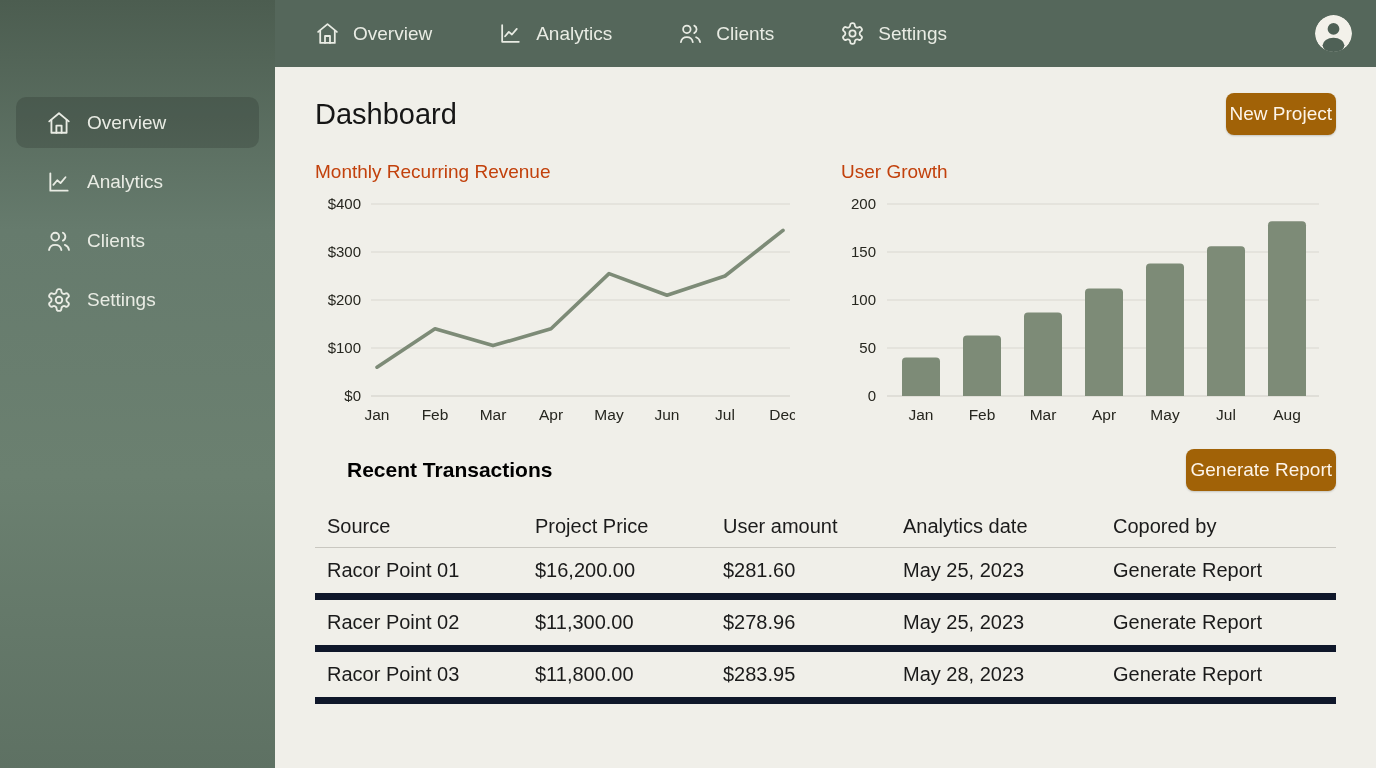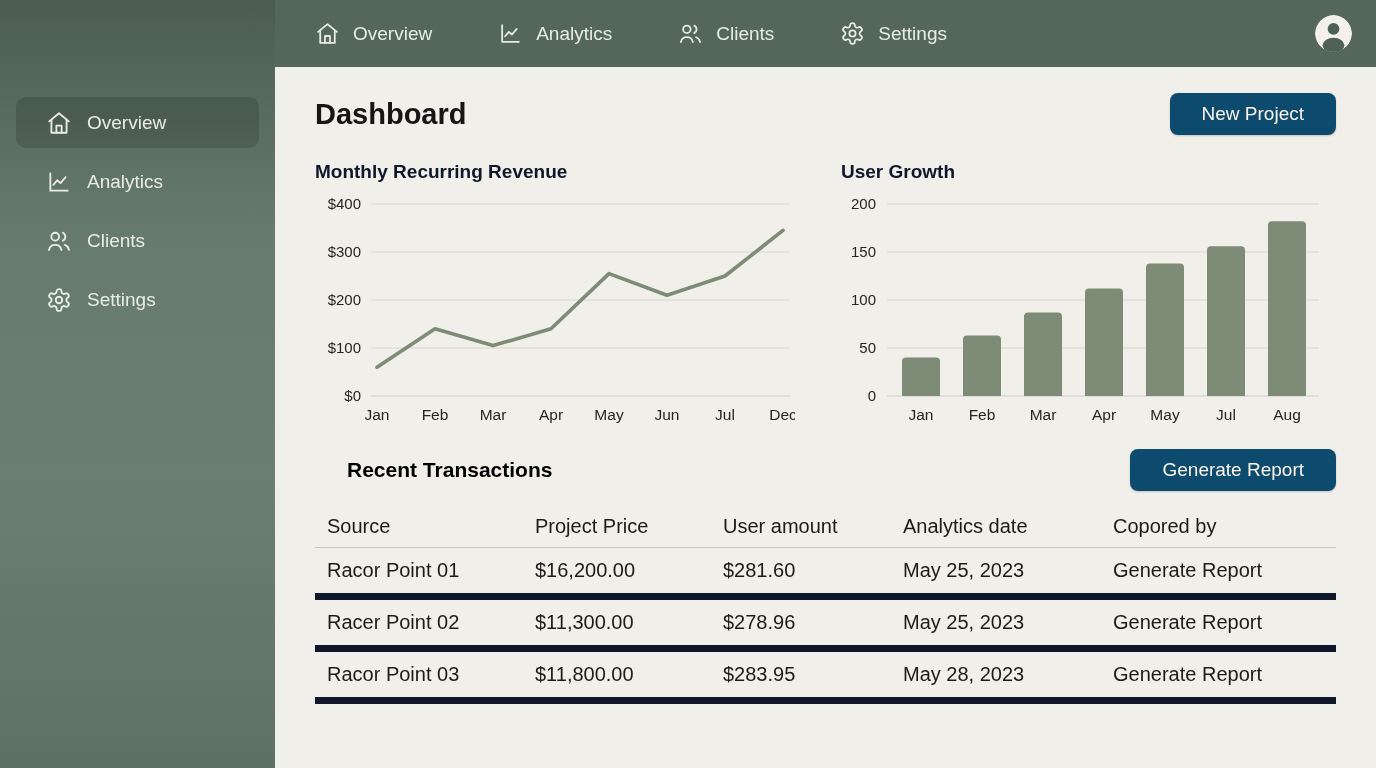--- a/index.html
+++ b/index.html
@@ -33,30 +33,30 @@
   .nav-item { display:flex; align-items:center; gap:13px; font-size:19px; cursor:pointer; }
   .avatar {
     width:37px; height:37px; border-radius:50%; overflow:hidden; cursor:pointer;
     flex:0 0 auto;
   }
   .avatar svg { display:block; }
 
   
   .main { flex:1; background:#f0efe9; padding:26px 40px 0 40px; }
   .page-head { display:flex; align-items:center; justify-content:space-between; }
-  .page-title { font-size:29px; font-weight:700; color:#161616; }
+  .page-title { font-size:29px; font-weight:400; color:#161616; }
   .btn {
-    background:#0c4a6e; color:#fdf4e9; border:none; border-radius:8px;
+    background:#a16207; color:#fdf4e9; border:none; border-radius:8px;
     font-size:19px; font-family:"Liberation Sans",sans-serif;
-    padding:10px 32px; cursor:pointer; box-shadow:0 1px 2px rgba(0,0,0,0.18);
+    padding:10px 4px; cursor:pointer; box-shadow:0 1px 2px rgba(0,0,0,0.18);
   }
 
   .charts-row { display:flex; gap:46px; margin-top:26px; }
   .chart-block { flex:0 0 auto; }
-  .chart-title { font-size:19px; font-weight:700; color:#0f172a; margin-bottom:6px; }
+  .chart-title { font-size:19px; font-weight:400; color:#c2410c; margin-bottom:6px; }
   svg text { font-family:"Liberation Sans", sans-serif; }
 
   .tx-head { display:flex; align-items:center; justify-content:space-between; margin-top:16px; }
   .tx-title { font-size:21px; font-weight:700; color:#000000;margin-left:32px; }
 
   .table { margin-top:14px; }
   .t-row {
     display:grid; grid-template-columns:208px 188px 180px 210px 1fr;
     align-items:center; font-size:20px;
   }

